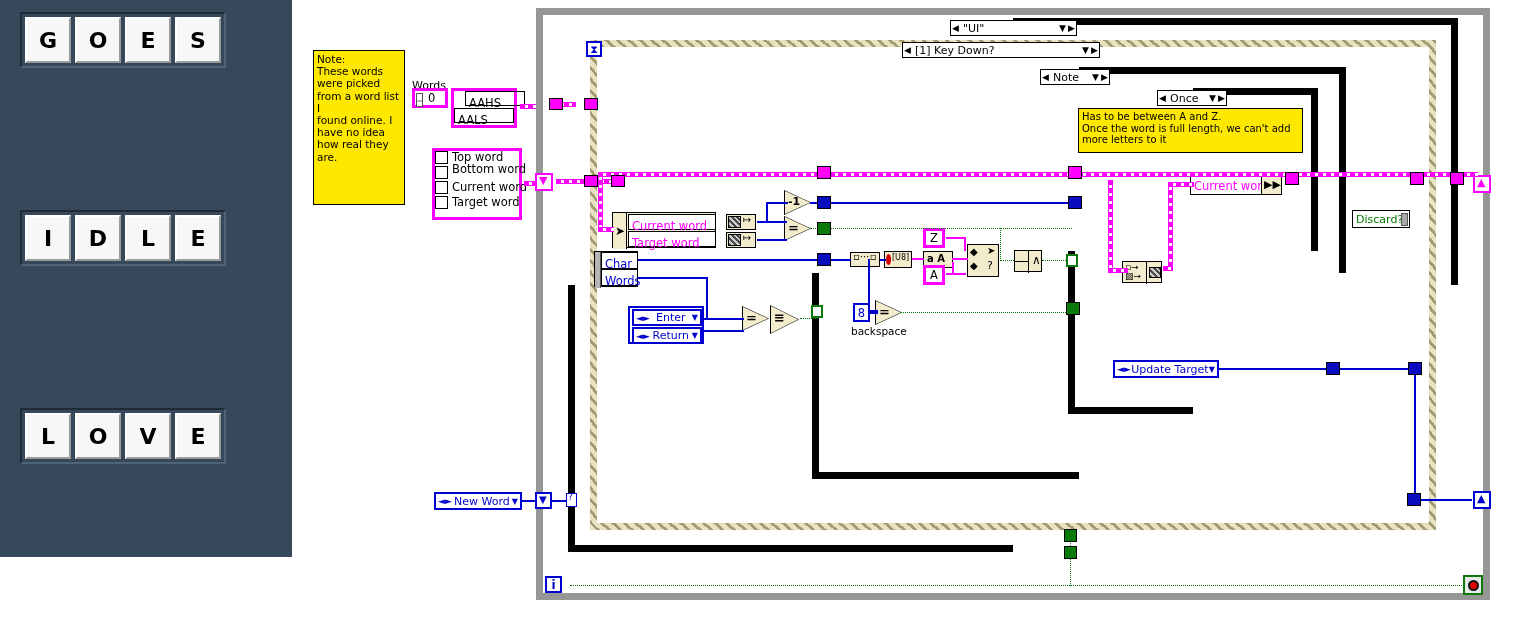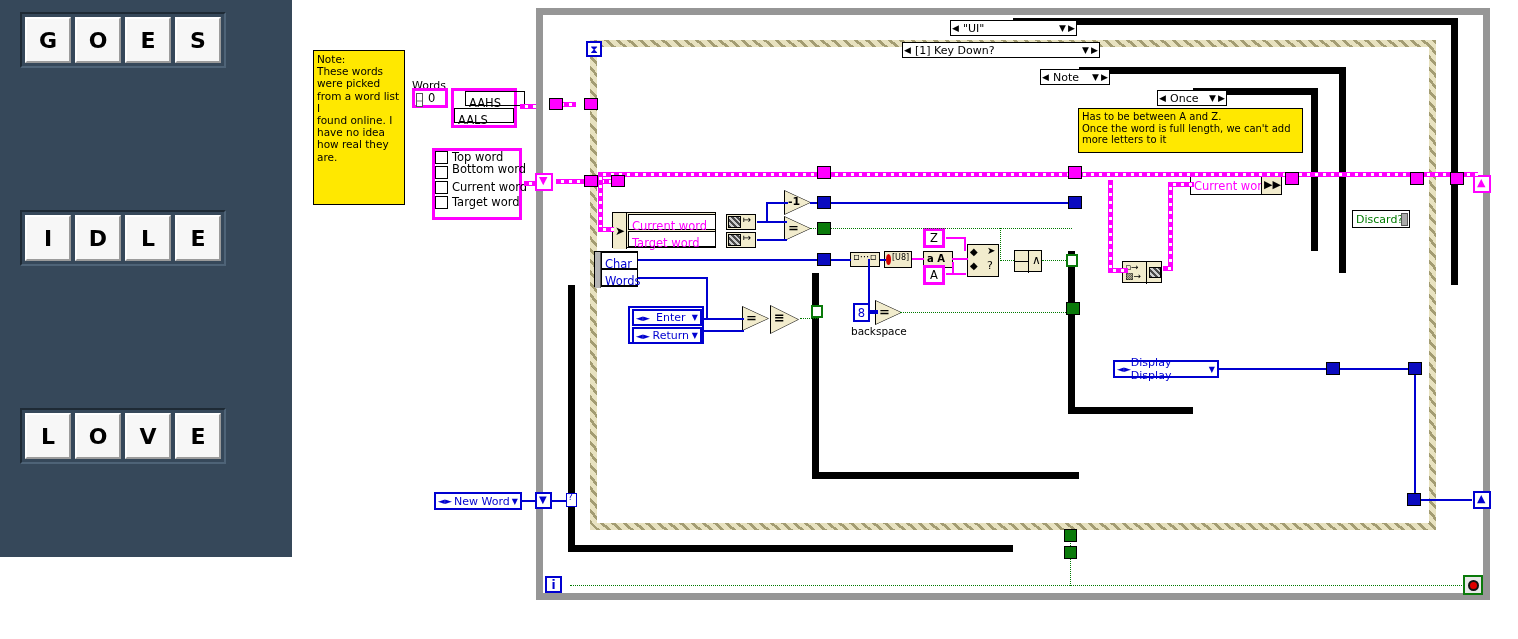--- a/index.html
+++ b/index.html
@@ -355,21 +355,21 @@
   </span>
 </div>
 
 <div class="abs" style="left:1352px; top:210px; width:58px; height:18px; border:1px solid #000; background:#fff; display:flex; align-items:center;">
   <span style="font-size:11px; color:#007a00; padding-left:3px; flex:1;">Discard?</span>
   <span class="abs" style="right:1px; top:2px; width:7px; height:13px; background:#aaa; border:1px solid #555;"></span>
 </div>
 
 <div class="enum-node" style="left:1113px; top:360px; width:106px; height:18px;">
   <span style="font-size:9px;">◄►</span>
-  <span>Display Display</span>
+  <span>Update Target</span>
   <span style="font-size:8px;">▼</span>
 </div>
 
 <div class="enum-node" style="left:434px; top:492px; width:88px; height:18px;">
   <span style="font-size:9px;">◄►</span>
   <span>New Word</span>
   <span style="font-size:8px;">▼</span>
 </div>
 <div class="abs" style="left:535px; top:492px; width:17px; height:17px; border:2px solid #0000d0; background:#fff;">
   <span class="abs" style="left:2px; top:0; font-size:10px; color:#0000d0;">▼</span>

